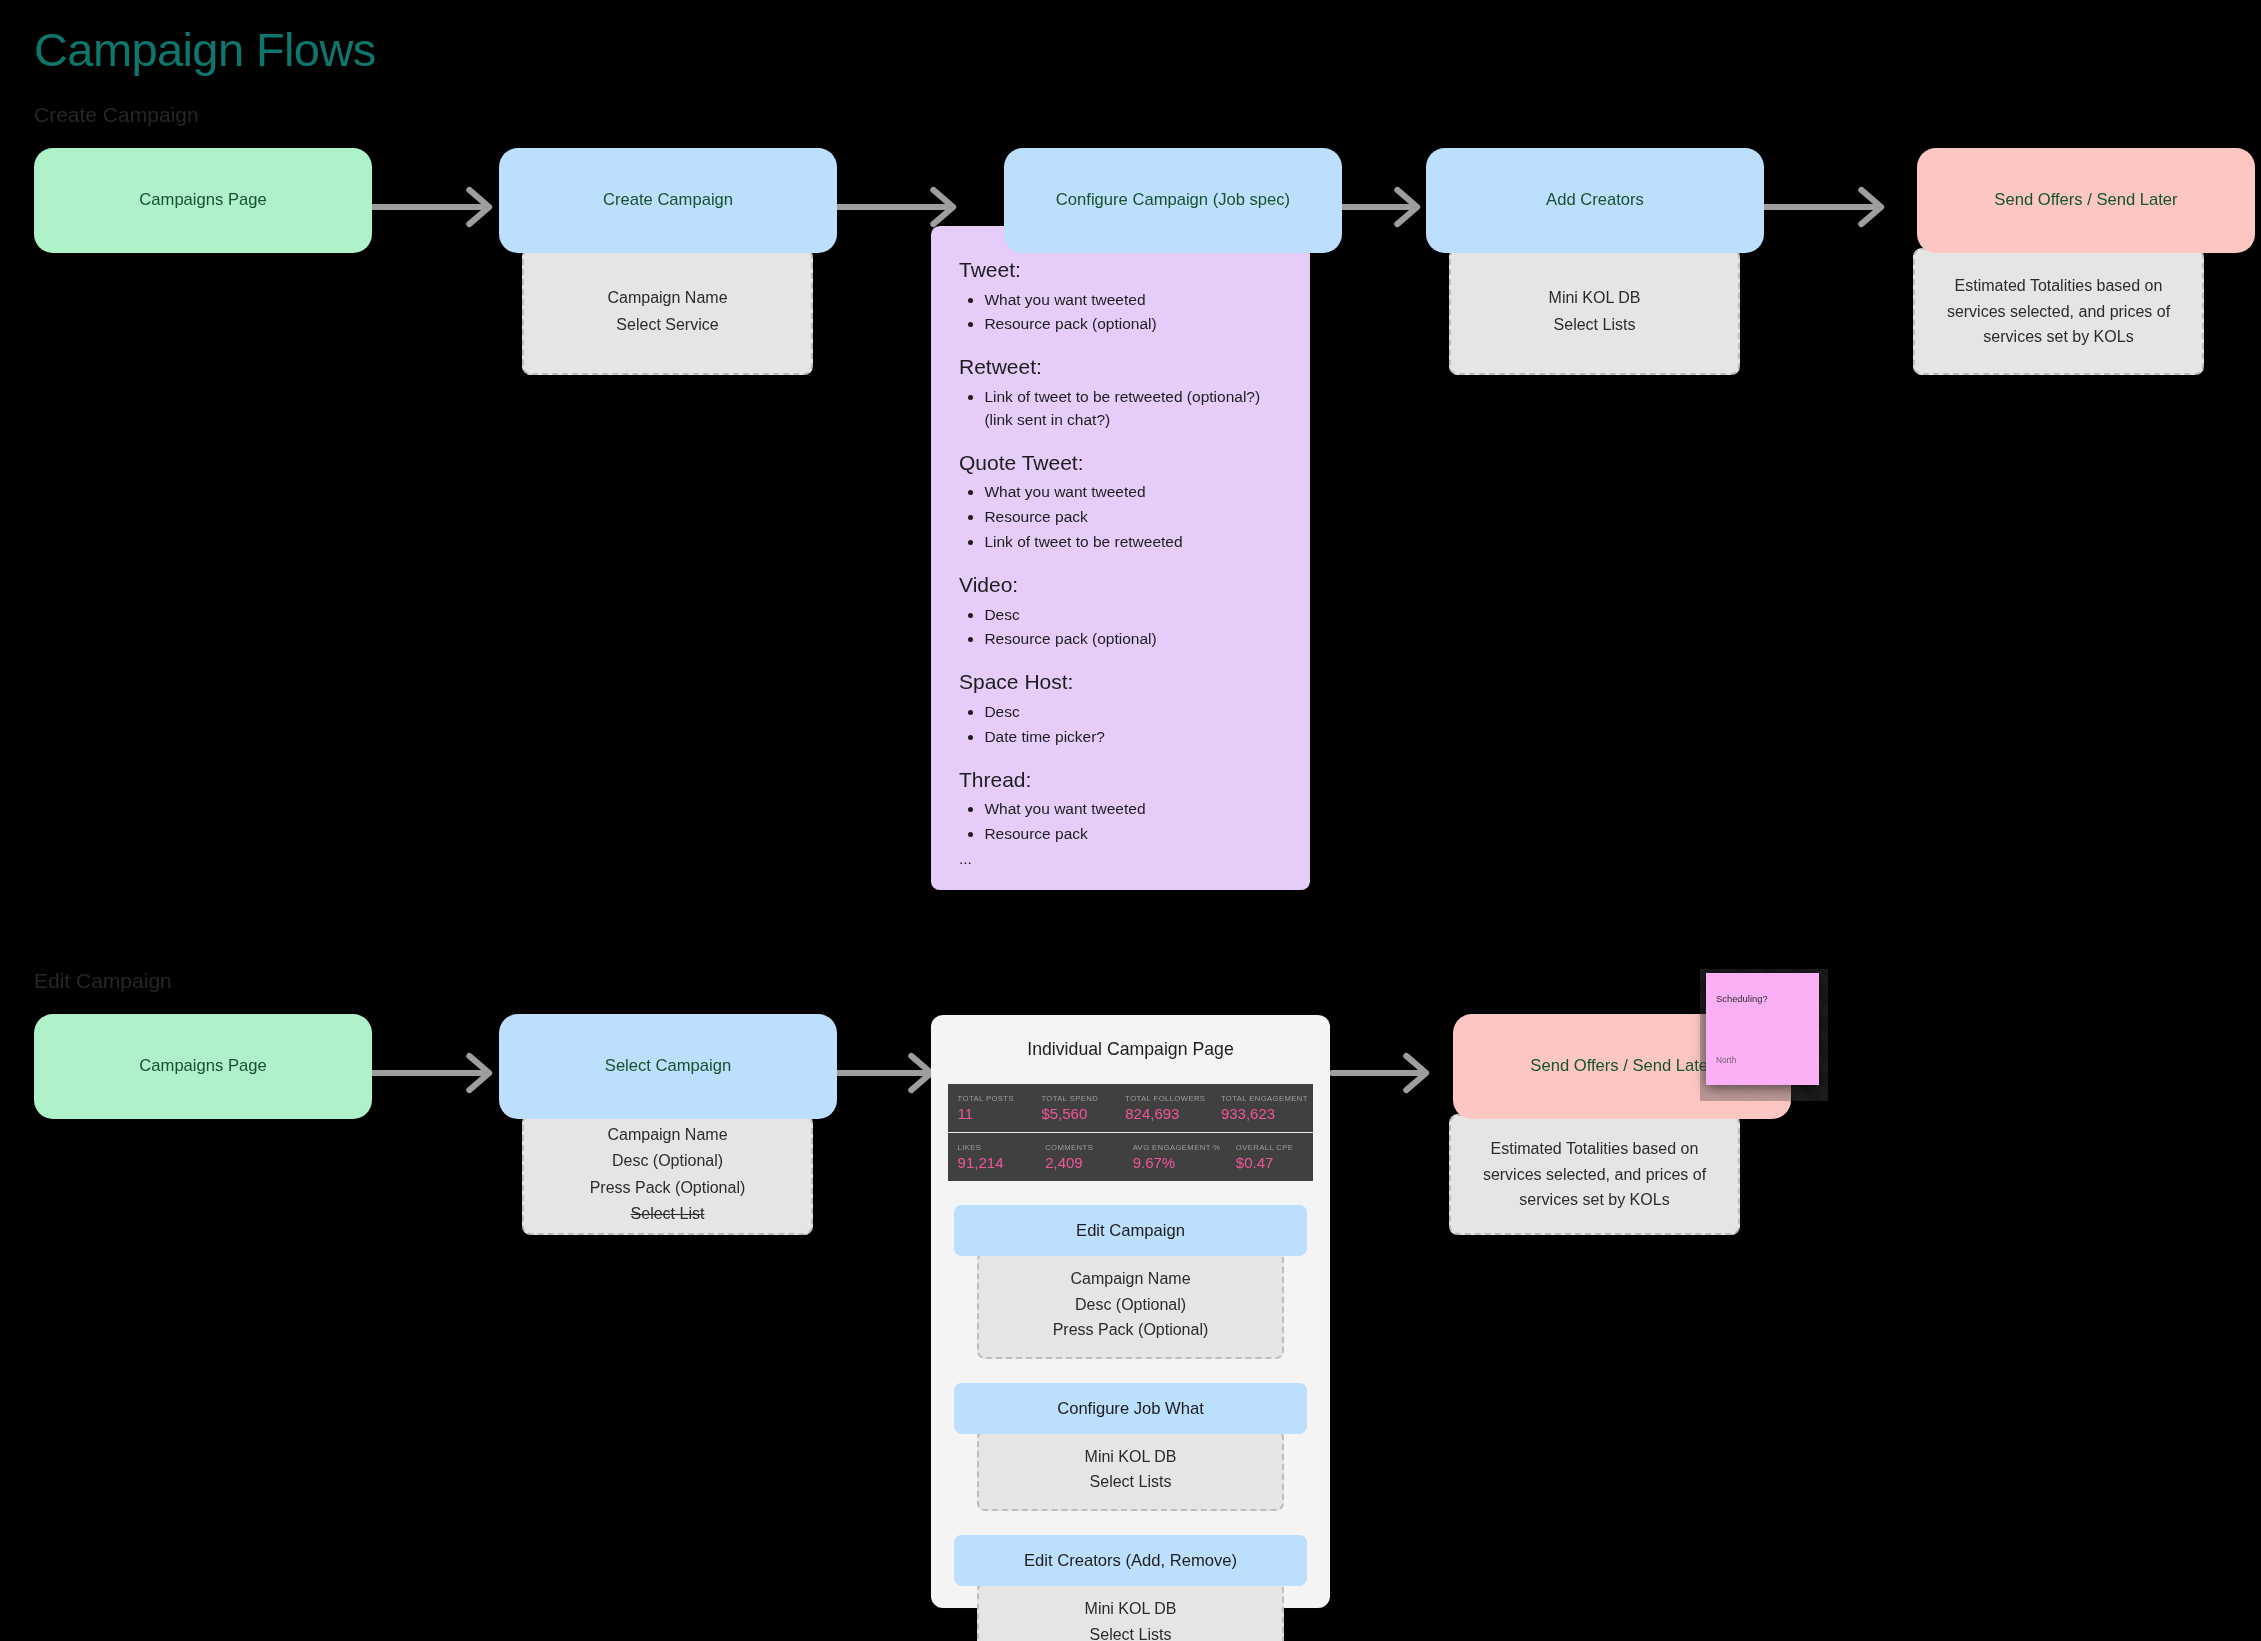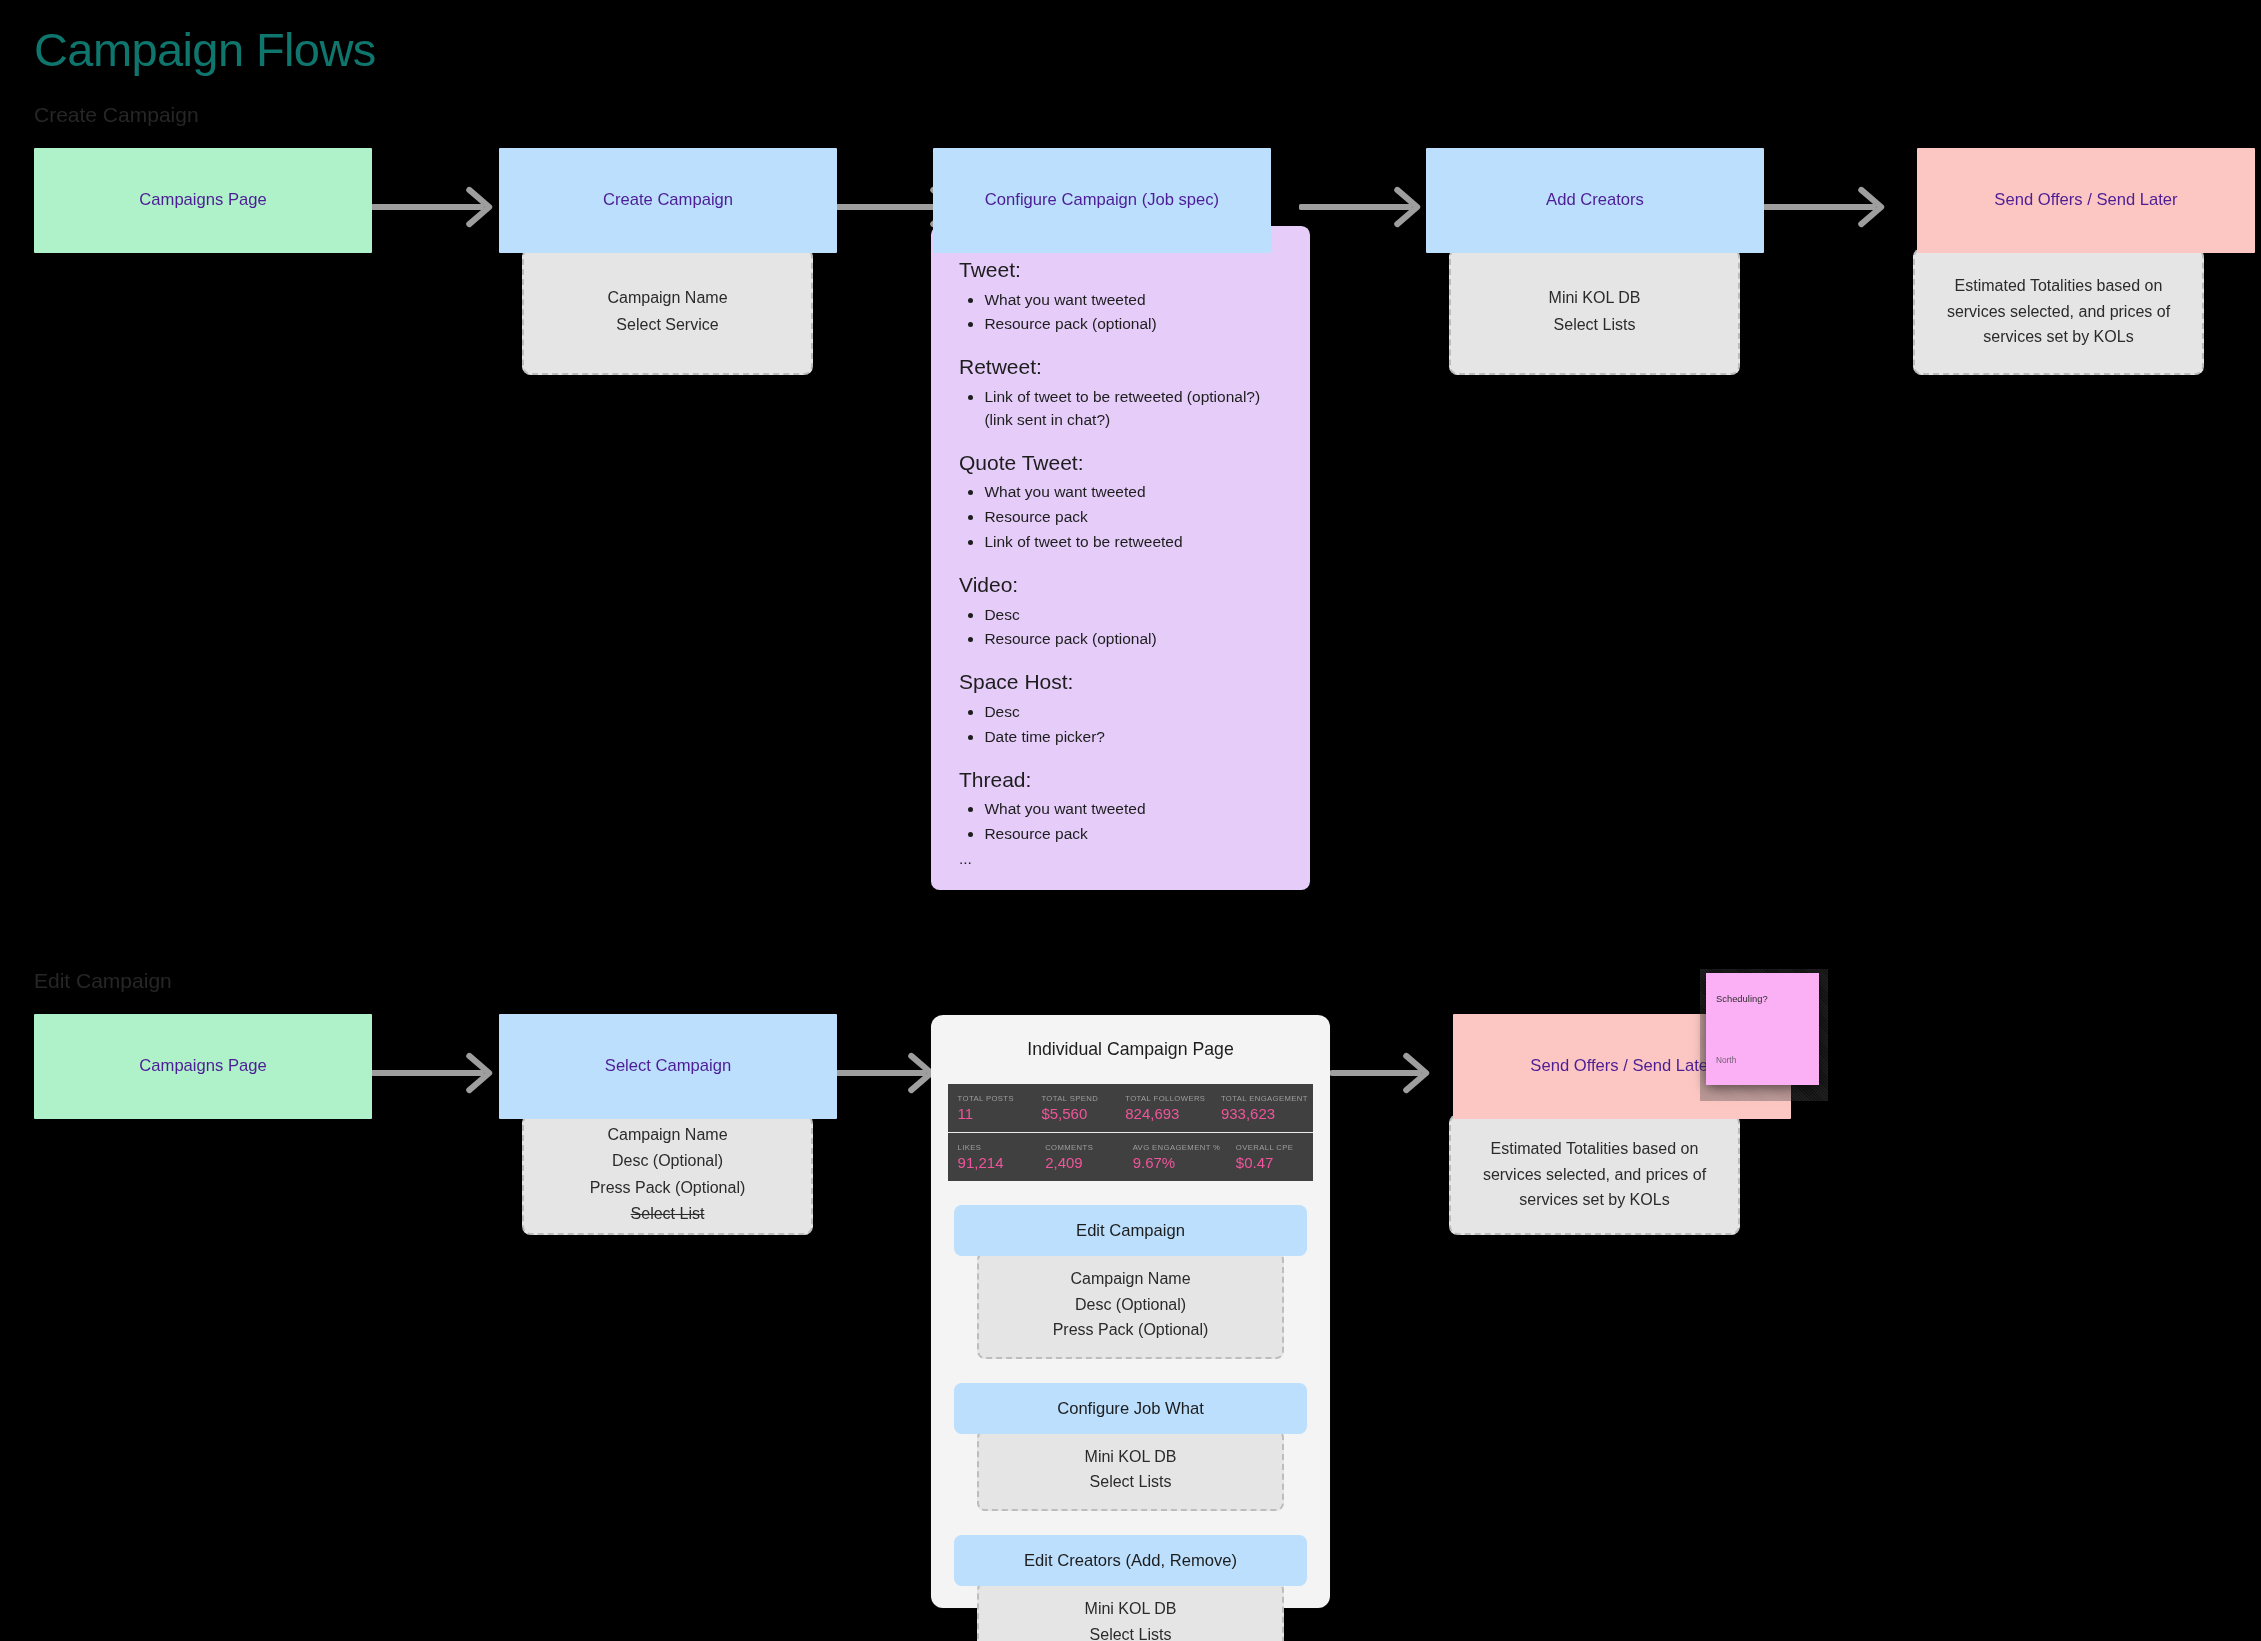--- a/index.html
+++ b/index.html
@@ -19,24 +19,24 @@
   }
   .section-label {
     position: absolute;
     font-size: 21px; font-weight: 400; color: #262626;
     white-space: nowrap;
   }
 
   
   .node {
     position: absolute;
-    border-radius: 1px;
+    border-radius: 19px;
     display: flex; align-items: center; justify-content: center;
     text-align: center;
-    color: #4c1d95;
+    color: #14532d;
     font-size: 16.6px;
     line-height: 1.35;
     padding: 5.5px 12px;
     z-index: 3;
   }
   .node.green { background: #AFF2C9; }
   .node.blue  { background: #BBDFFD; }
   .node.pink  { background: #FCC7C3; margin-left: 27px; }
 
   
@@ -181,21 +181,21 @@
   </svg>
 
   <div class="node green" style="left:34px; top:148px; width:338px; height:105px;">Campaigns Page</div>
 
   <div class="node blue" style="left:499px; top:148px; width:338px; height:105px;">Create Campaign</div>
   <div class="subpanel" style="left:522px; top:248px; width:291px; height:127px;">
     <span class="line">Campaign Name</span>
     <span class="line">Select Service</span>
   </div>
 
-  <div class="node blue" style="left:933px; top:148px; width:338px; height:105px;">Configure Campaign (Job spec)</div>
+  <div class="node blue" style="left:1004px; top:148px; width:338px; height:105px;">Configure Campaign (Job spec)</div>
   <div class="specpanel" style="left:931px; top:226px; width:379px;">
 
     <div class="spec-group">
       <div class="spec-head">Tweet:</div>
       <ul class="spec-list">
         <li>What you want tweeted</li>
         <li>Resource pack (optional)</li>
       </ul>
     </div>
 

